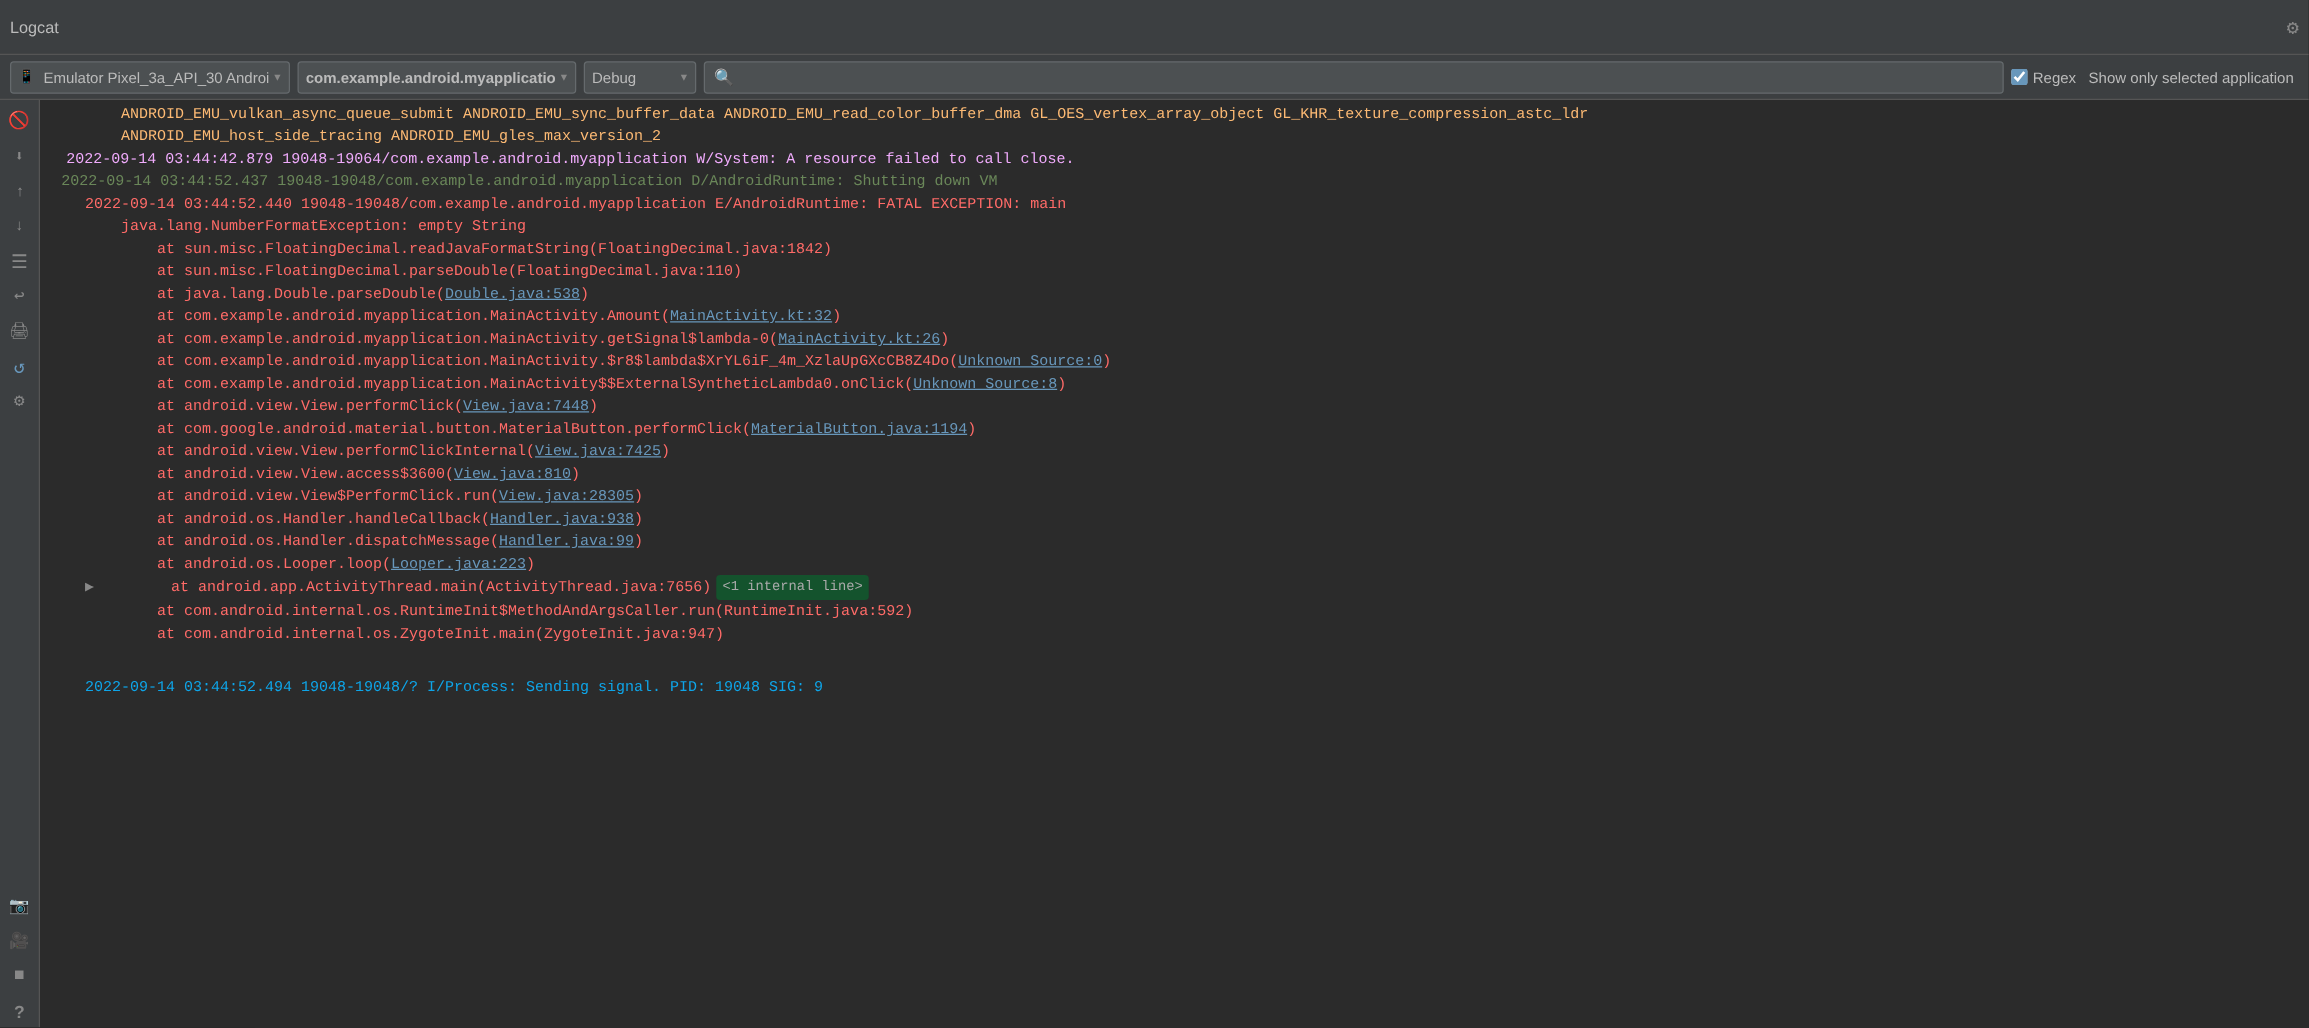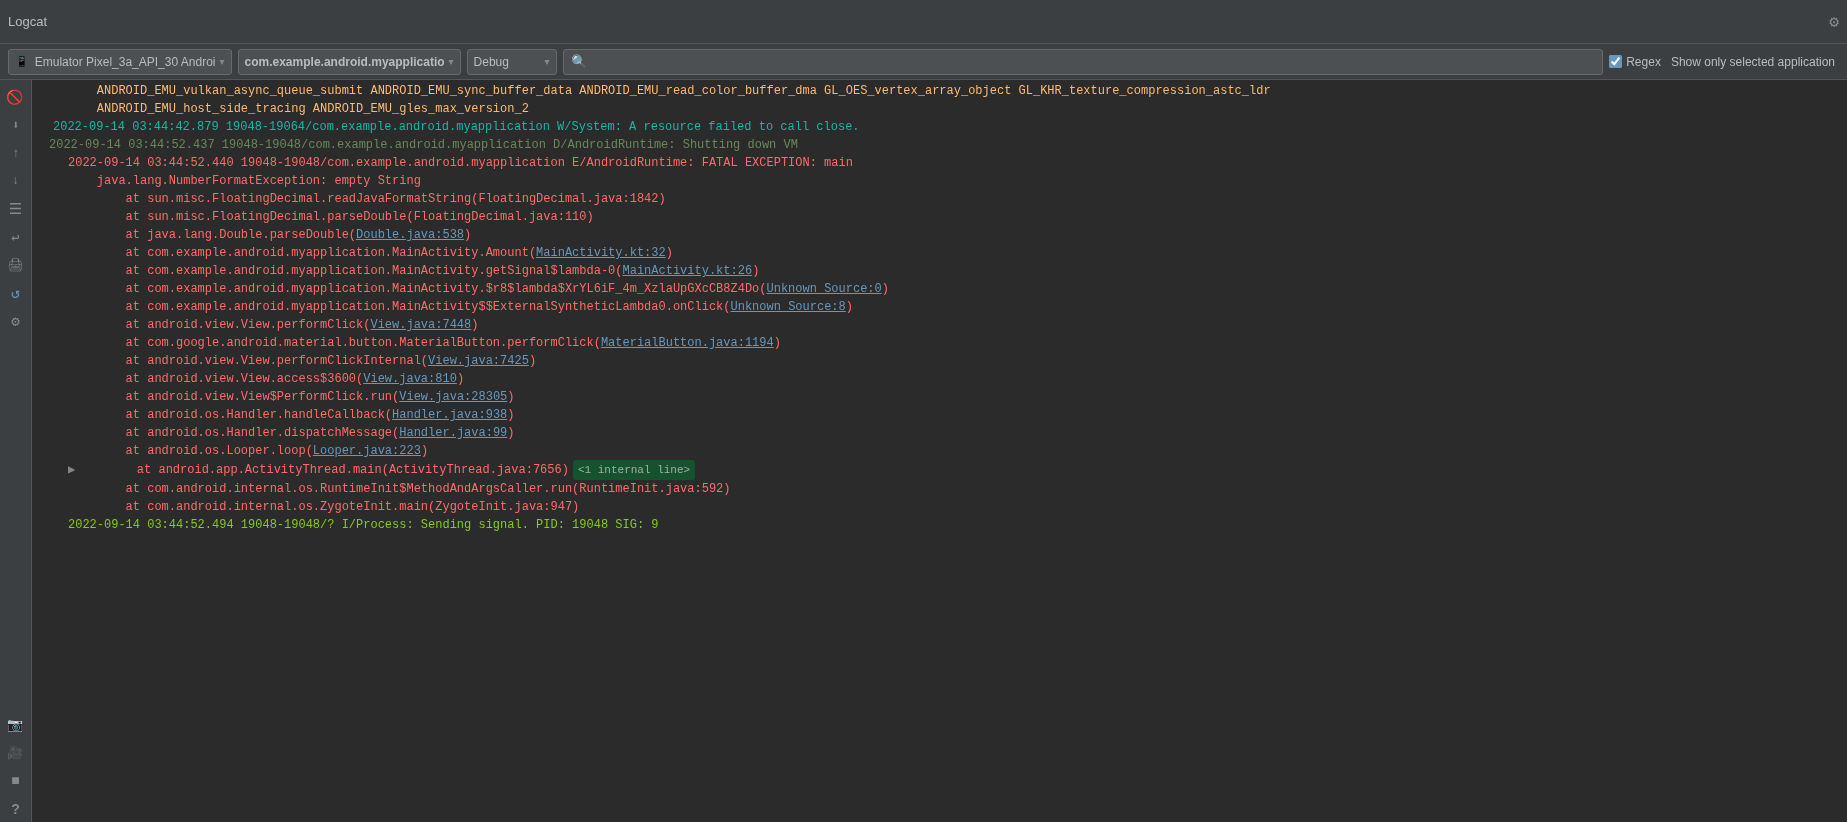--- a/index.html
+++ b/index.html
@@ -167,32 +167,33 @@
     }
     .log-line {
       padding: 0 8px 0 36px;
       line-height: 18px;
       white-space: pre;
       font-size: 12px;
       position: relative;
       min-height: 18px;
     }
     .log-warn {
-      color: #14b8a6;
+      color: #f0abfc;
       padding-left: 21px;
     }
     .log-debug {
       color: #6a8759;
       padding-left: 17px;
     }
     .log-error {
       color: #ff6b68;
     }
     .log-info {
-      color: #84cc16;
+      color: #0ea5e9;
+      margin-top: 25px;
     }
     .log-gray {
       color: #fdba74;
     }
     .link {
       color: #6897bb;
       text-decoration: underline;
       cursor: pointer;
     }
     .internal-line-badge {

